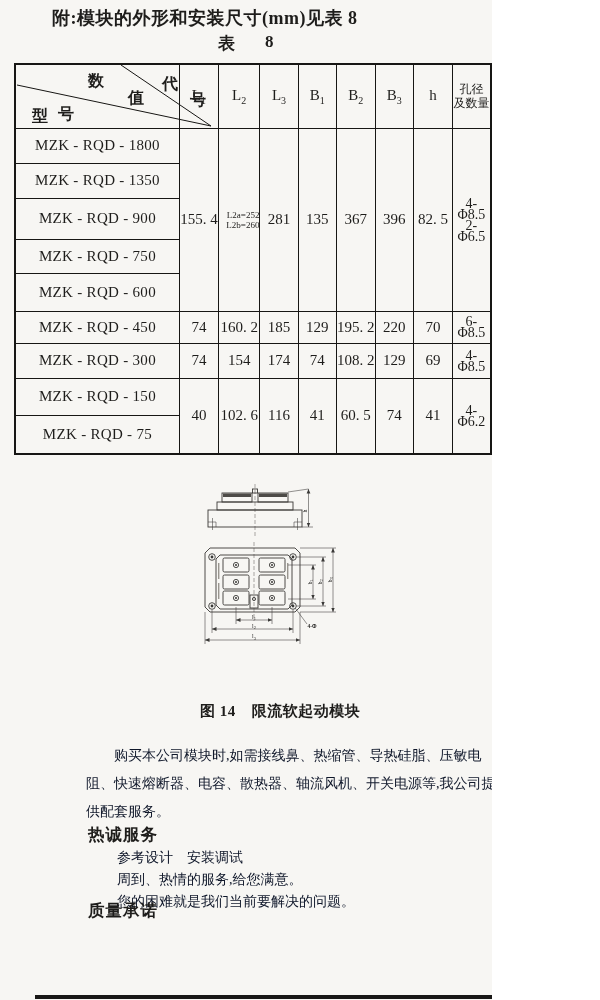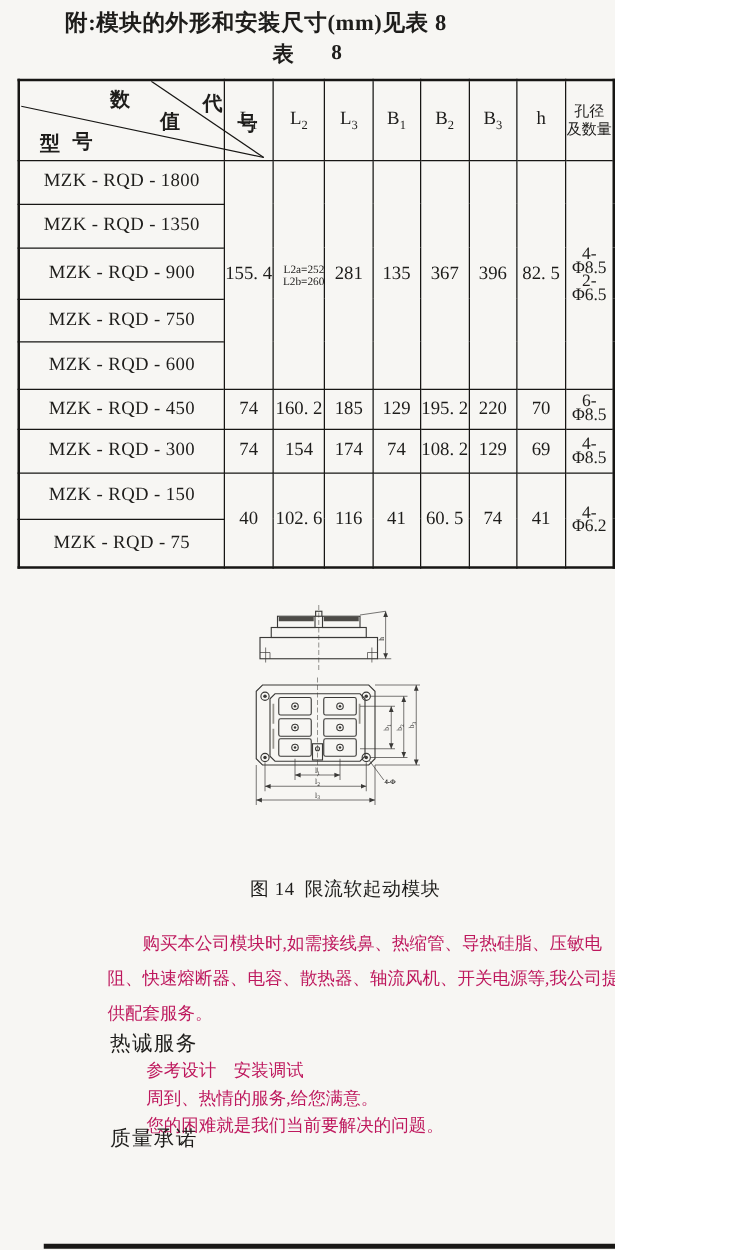--- a/index.html
+++ b/index.html
@@ -30,25 +30,25 @@
   td.l2small div { font-size:9px; line-height:10px; text-align:right; padding-left:2px; font-family:"Liberation Serif",serif; }
   td.holes { font-size:14px; line-height:11px; white-space:pre-line; }
 
   svg.drawing { position:absolute; left:180px; top:478px; }
   .s  { stroke:#3a3937; stroke-width:.9; fill:none; }
   .thin { stroke:#3a3937; stroke-width:.55; fill:none; }
   .cl { stroke:#55534f; stroke-width:.5; fill:none; stroke-dasharray:4 2; }
   .dim { font-size:6px; fill:#2a2927; font-family:"Liberation Serif",serif; }
   .callout { font-size:5.5px; font-weight:bold; }
 
-  .fig-caption { position:absolute; left:200px; top:702px; font-size:15px; font-weight:400; display:flex; gap:8px; letter-spacing:.5px; }
-
-  .para { position:absolute; font-size:14px; white-space:pre-line; color:#be185d; }
+  .fig-caption { position:absolute; left:200px; top:702px; font-size:15px; font-weight:700; display:flex; gap:16px; letter-spacing:.5px; }
+
+  .para { position:absolute; font-size:14px; white-space:pre-line; color:#0f172a; }
   .intro { left:86px; top:742px; line-height:28px; width:440px; }
-  .sec-heading { position:absolute; font-size:16.5px; font-weight:normal; letter-spacing:1px; }
+  .sec-heading { position:absolute; font-size:16.5px; font-weight:bold; letter-spacing:1px; }
   .svc-h { left:88px; top:824px; }
   .svc-b { left:117px; top:847px; line-height:22px; }
   .qlt-h { left:88px; top:900px; }
   .qlt-b { left:86px; top:959px; line-height:21px; }
 
   .scan-bar { position:absolute; left:35px; top:995px; width:565px; height:4px; background:#191816; }
 </style>
 </head>
 <body>
 

